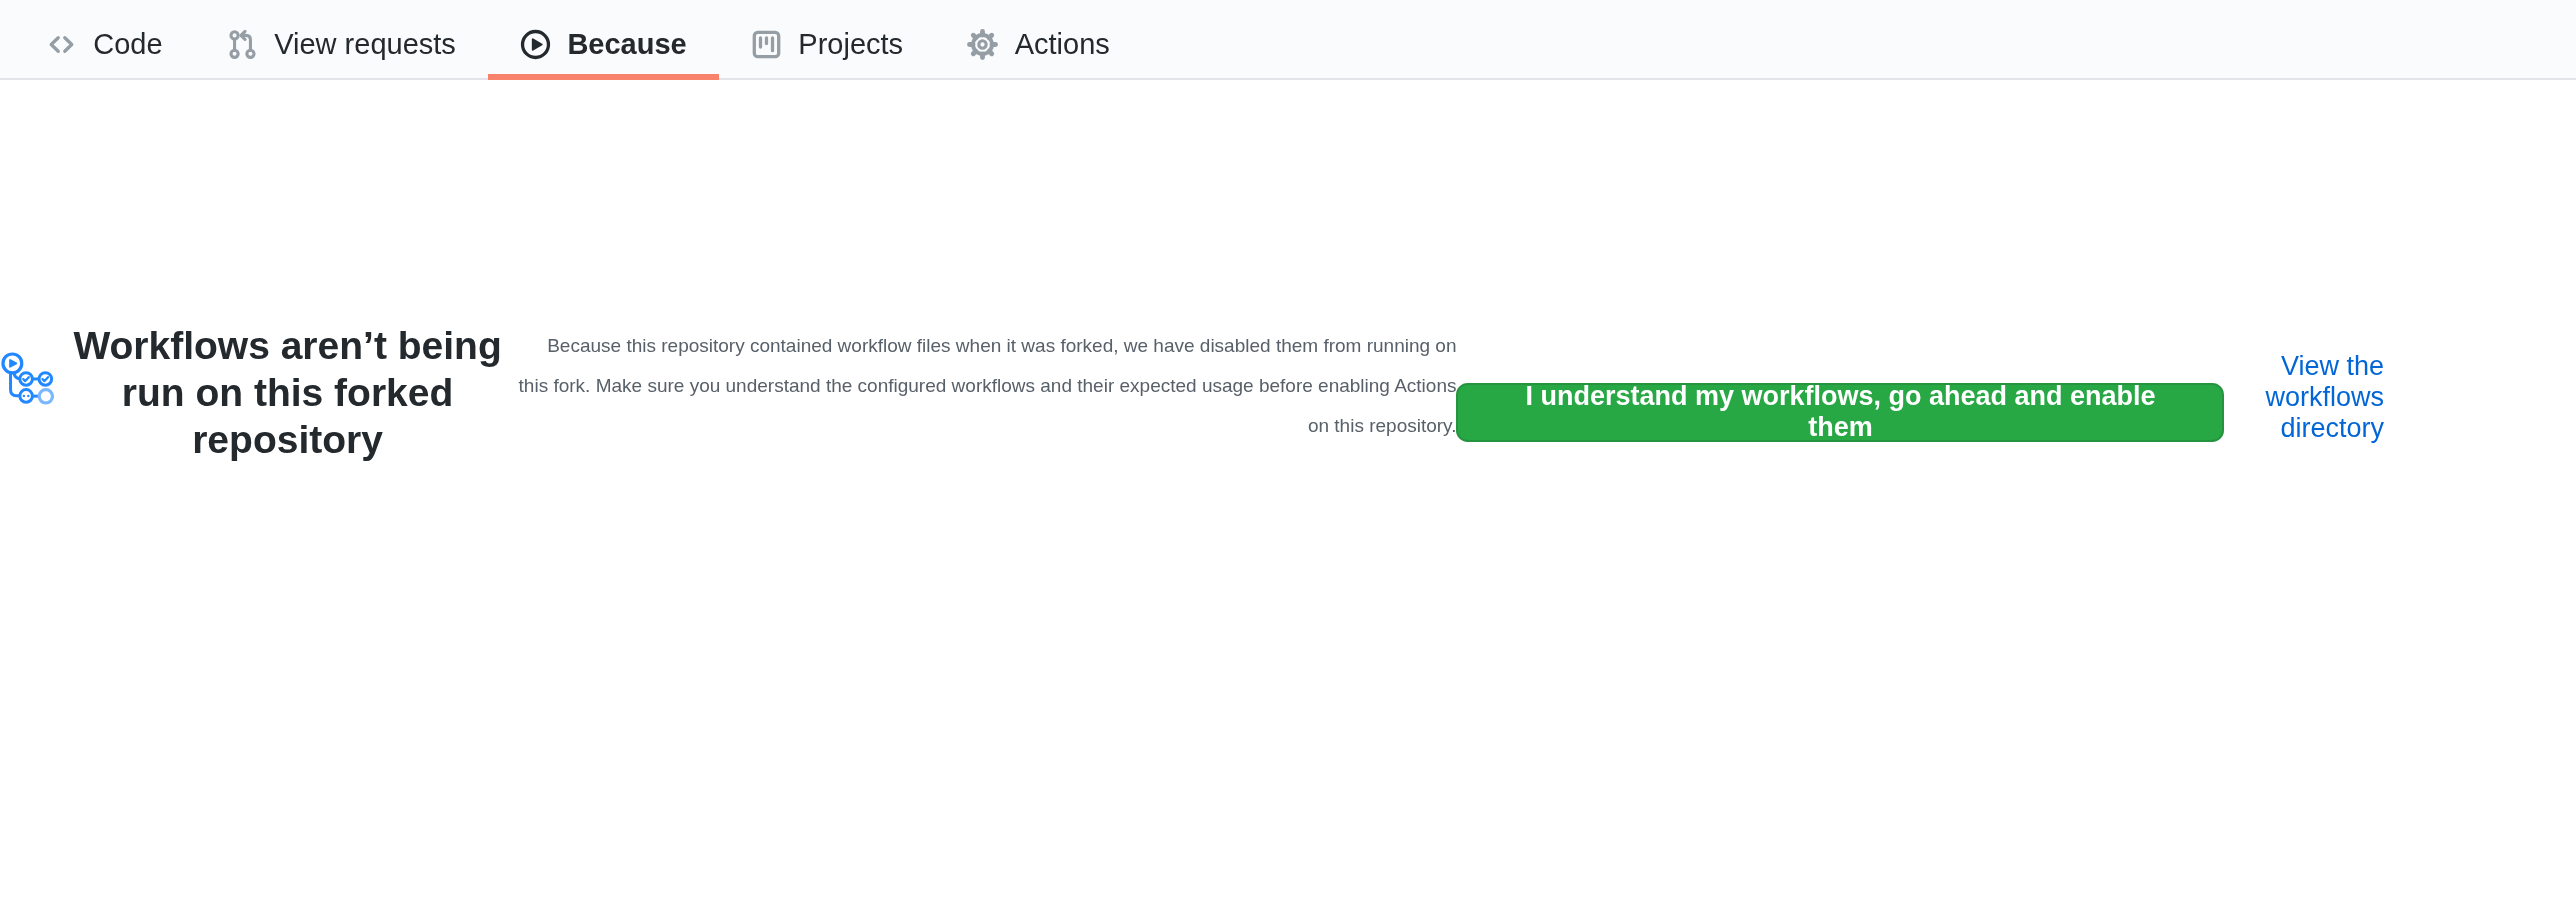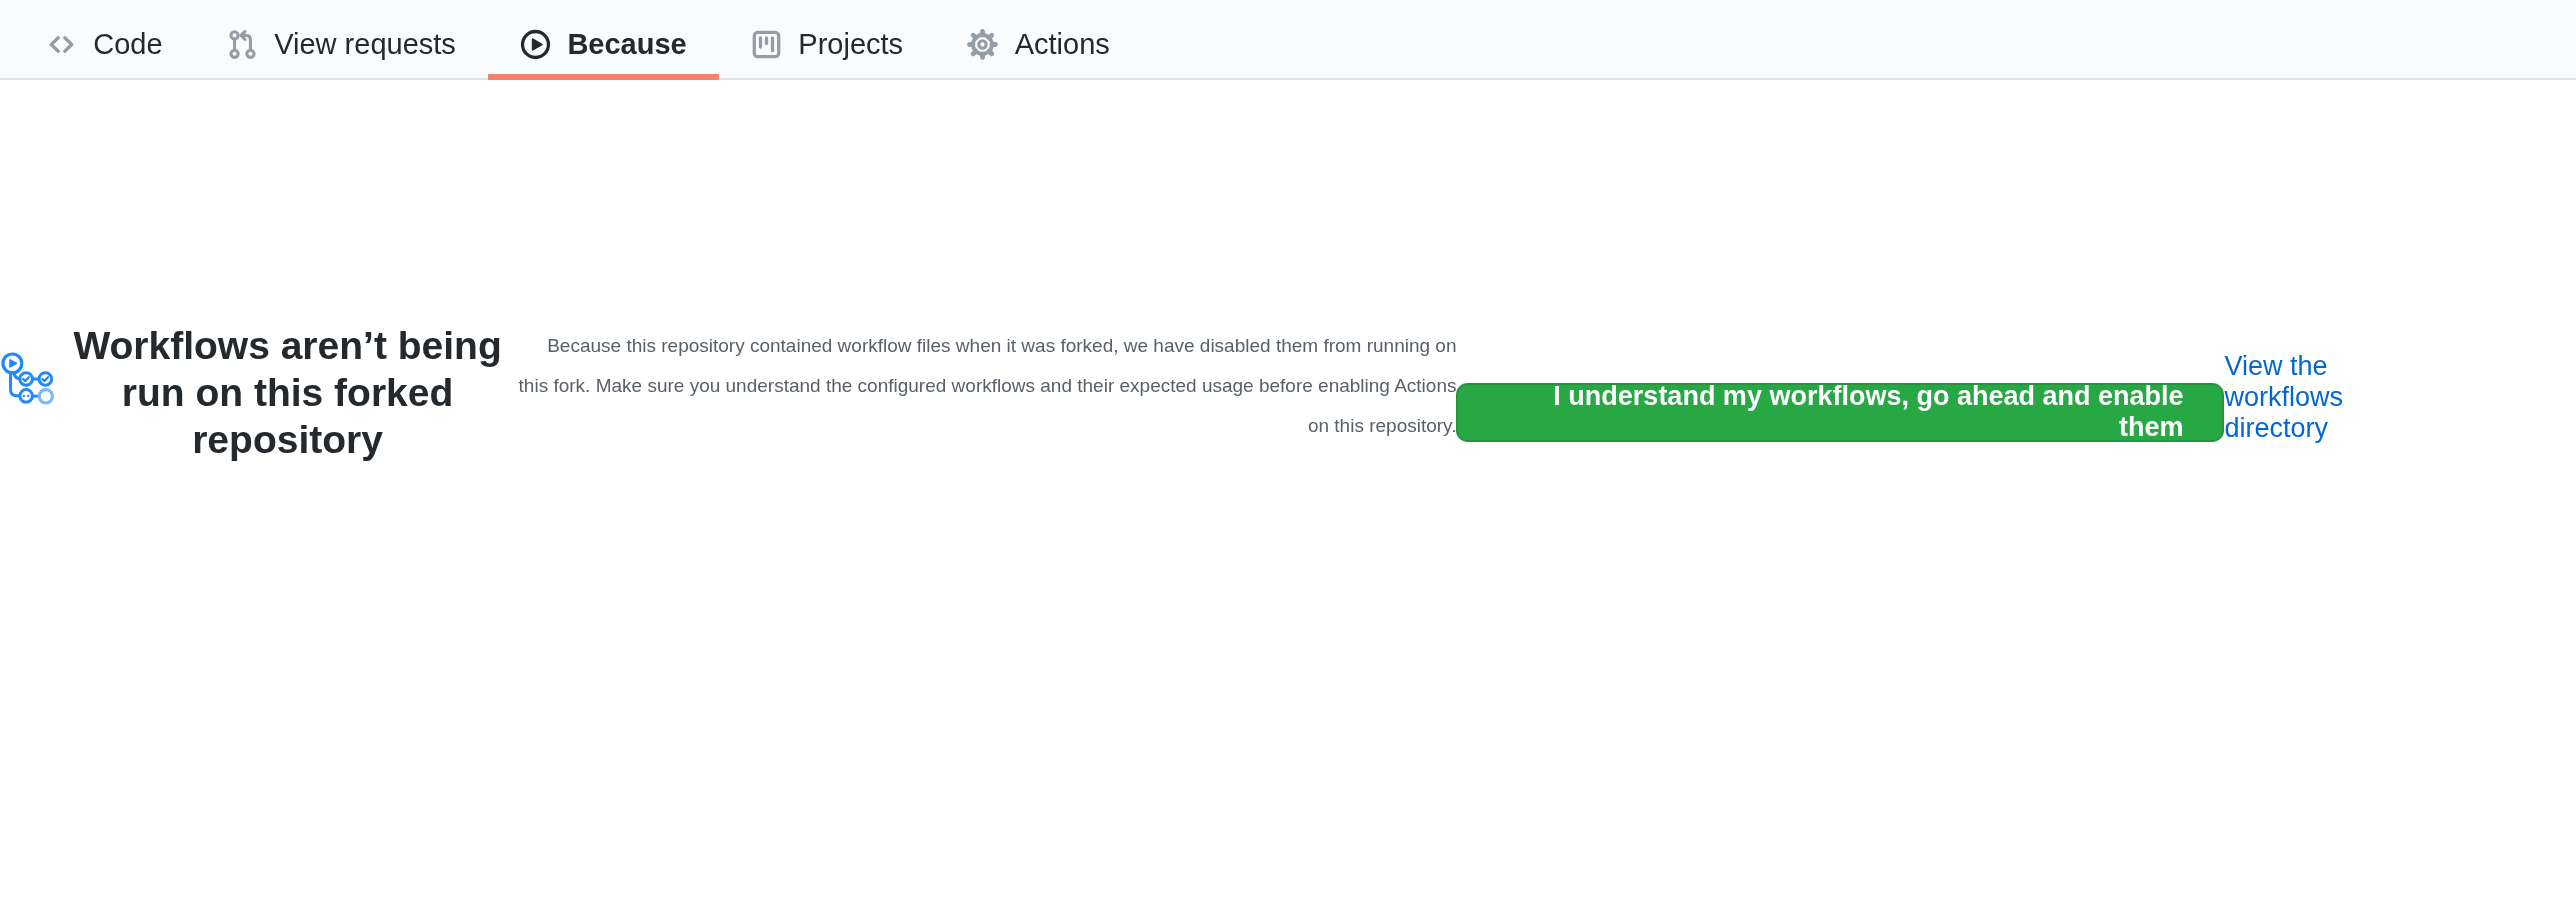--- a/index.html
+++ b/index.html
@@ -80,28 +80,28 @@
     border-radius: 11.7px;
     background: var(--button-bg, #28a745);
     color: var(--button-text, #ffffff);
     font-family: inherit;
     font-size: 27px;
     font-weight: 600;
     cursor: pointer;
     display: inline-flex;
     align-items: center;
     justify-content: center;
-    text-align: right;
   }
   .es-link {
     margin-top: 39px;
     font-size: 27px;
     color: var(--link, #0366d6);
     text-decoration: none;
     cursor: pointer;
+    text-align: right;
   }
 </style>
 </head>
 <body>
 
 <nav class="repo-nav">
 
   <a class="tab">
     <span class="octicon">
       <svg viewBox="0 0 16 16" fill="none" stroke="currentColor" stroke-width="1.7" stroke-linecap="round" stroke-linejoin="round">

